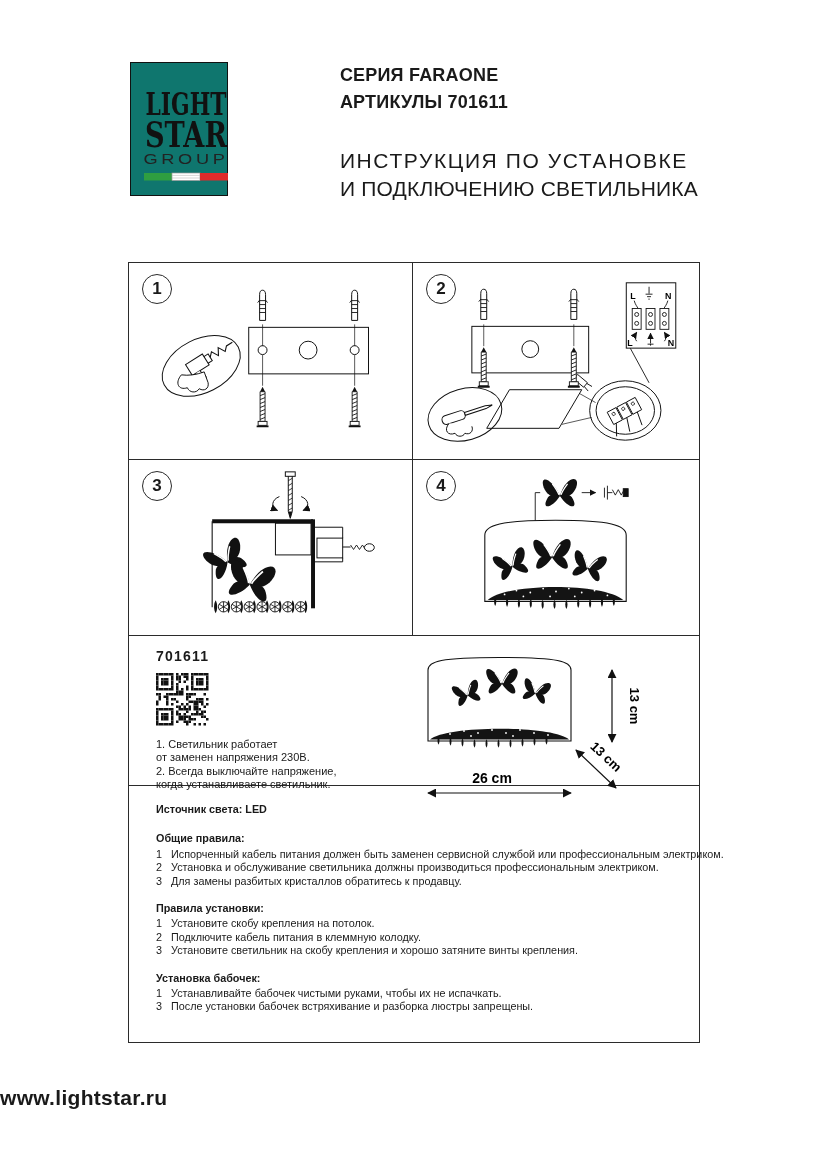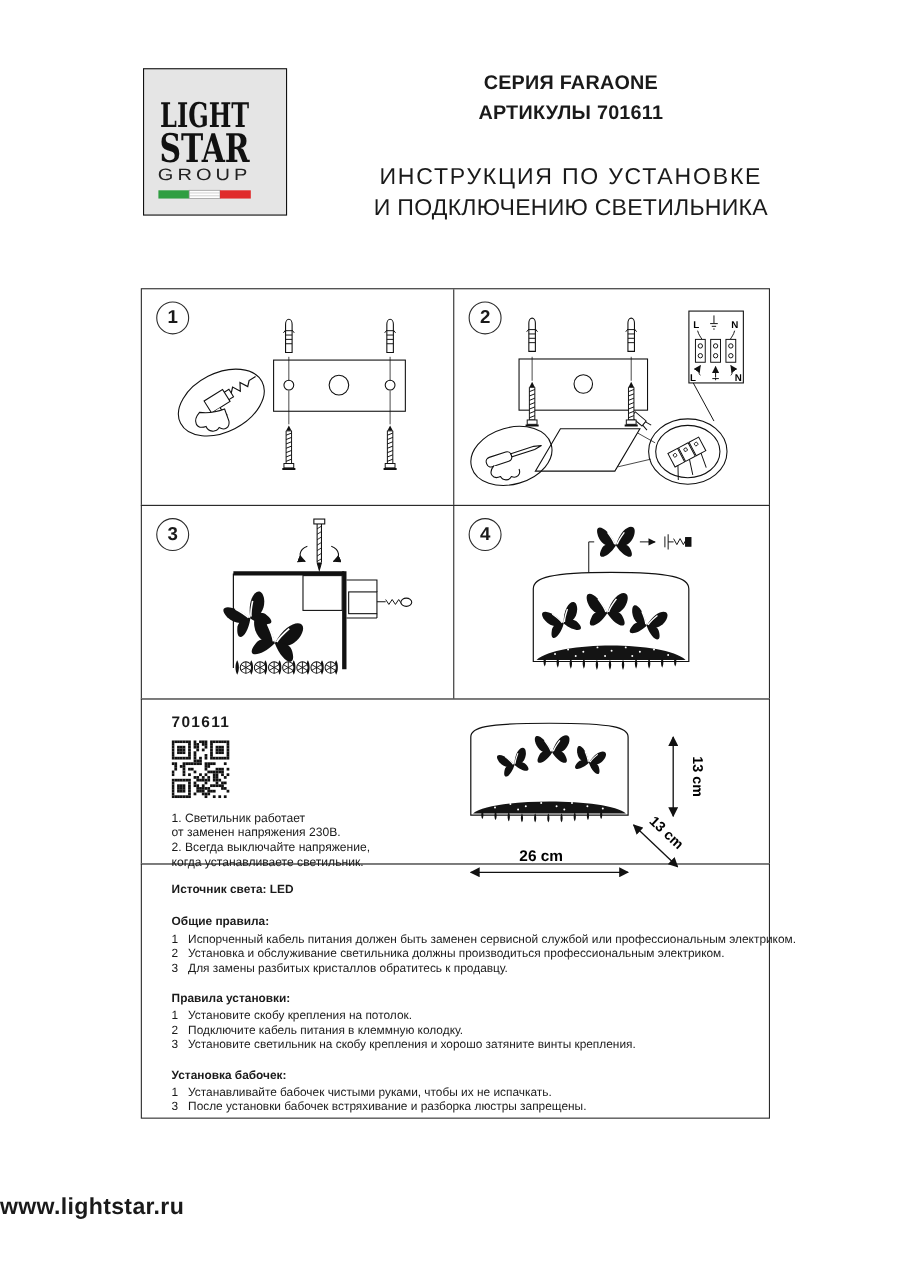--- a/index.html
+++ b/index.html
@@ -1,35 +1,35 @@
 <!DOCTYPE html>
 <html><head>
 <meta charset="utf-8">
 <style>
   *{margin:0;padding:0;box-sizing:border-box}
   html,body{background:#fff}
   body{width:826px;height:1169px;position:relative;font-family:"Liberation Sans",sans-serif;color:#1a1a1a;overflow:hidden}
   svg text{font-family:"Liberation Sans",sans-serif}
 
   
-  .logo-box{position:absolute;left:130px;top:62px;width:131px;height:134px;border:1.5px solid #111;background:#e5e5e5}
+  .logo-box{position:absolute;left:130px;top:62px;width:98px;height:134px;border:1.5px solid #111;background:#0f766e}
   .logo-box svg{display:block}
 
   
-  .header{position:absolute;right:128px;top:62px;text-align:center}
+  .header{position:absolute;right:128px;top:62px;text-align:left}
   .h-series{font-size:18px;font-weight:bold;line-height:27px;letter-spacing:.2px;white-space:nowrap}
   .h-title{margin-top:31px;font-size:21px;font-weight:normal;line-height:28px;white-space:nowrap}
   .h-title .l1{letter-spacing:1.6px}
   .h-title .l2{letter-spacing:.2px}
 
   
   .grid{position:absolute;left:128px;top:262px;width:572px}
   .row{display:flex;border:1px solid #2b2b2b;background:#fff}
   .row + .row{margin-top:-1px}
-  .r1{height:198px}.r2{height:177px}.r3{height:151px}.r4{height:232px}
+  .r1{height:198px}.r2{height:177px}.r3{height:151px}.r4{height:258px}
   .cell{position:relative;height:100%}
   .cell.left{width:284px}
   .cell.right{width:288px;border-left:1px solid #2b2b2b}
   .cell.full{width:100%}
   .step-num{position:absolute;left:13px;top:11px;width:30px;height:30px;border:1.4px solid #2b2b2b;border-radius:50%;
             display:flex;align-items:center;justify-content:center;font-size:17px;font-weight:bold;background:#fff;z-index:2}
   .ill{position:absolute;left:0;top:0;width:100%;height:100%}
 
   
   .article-no{position:absolute;left:27px;top:12px;font-size:14px;font-weight:bold;letter-spacing:1.2px}

